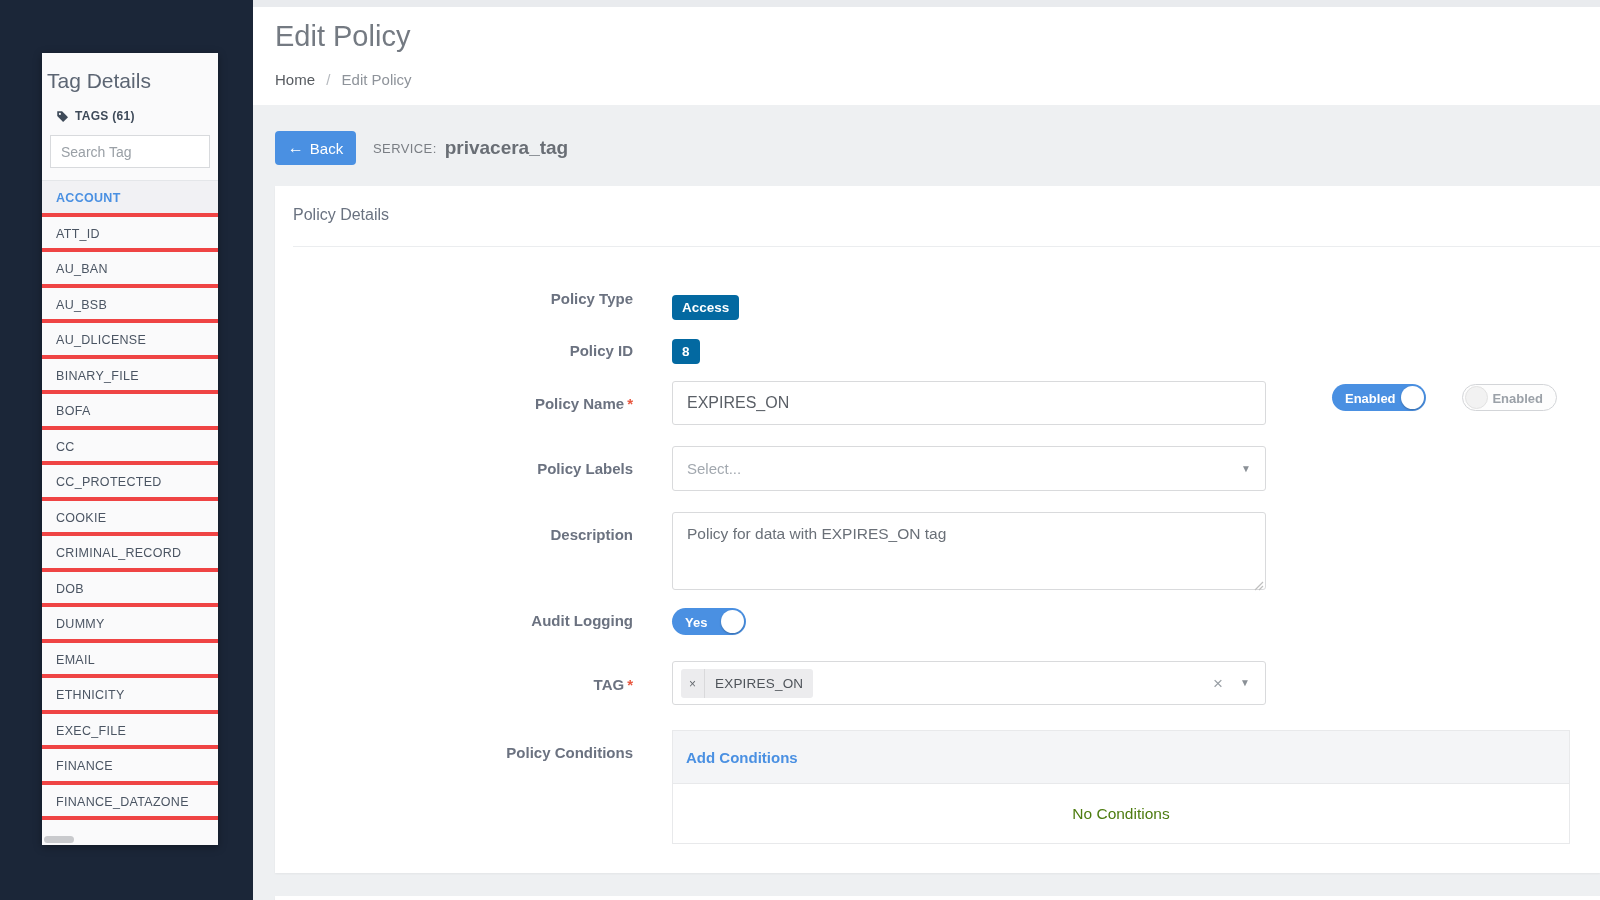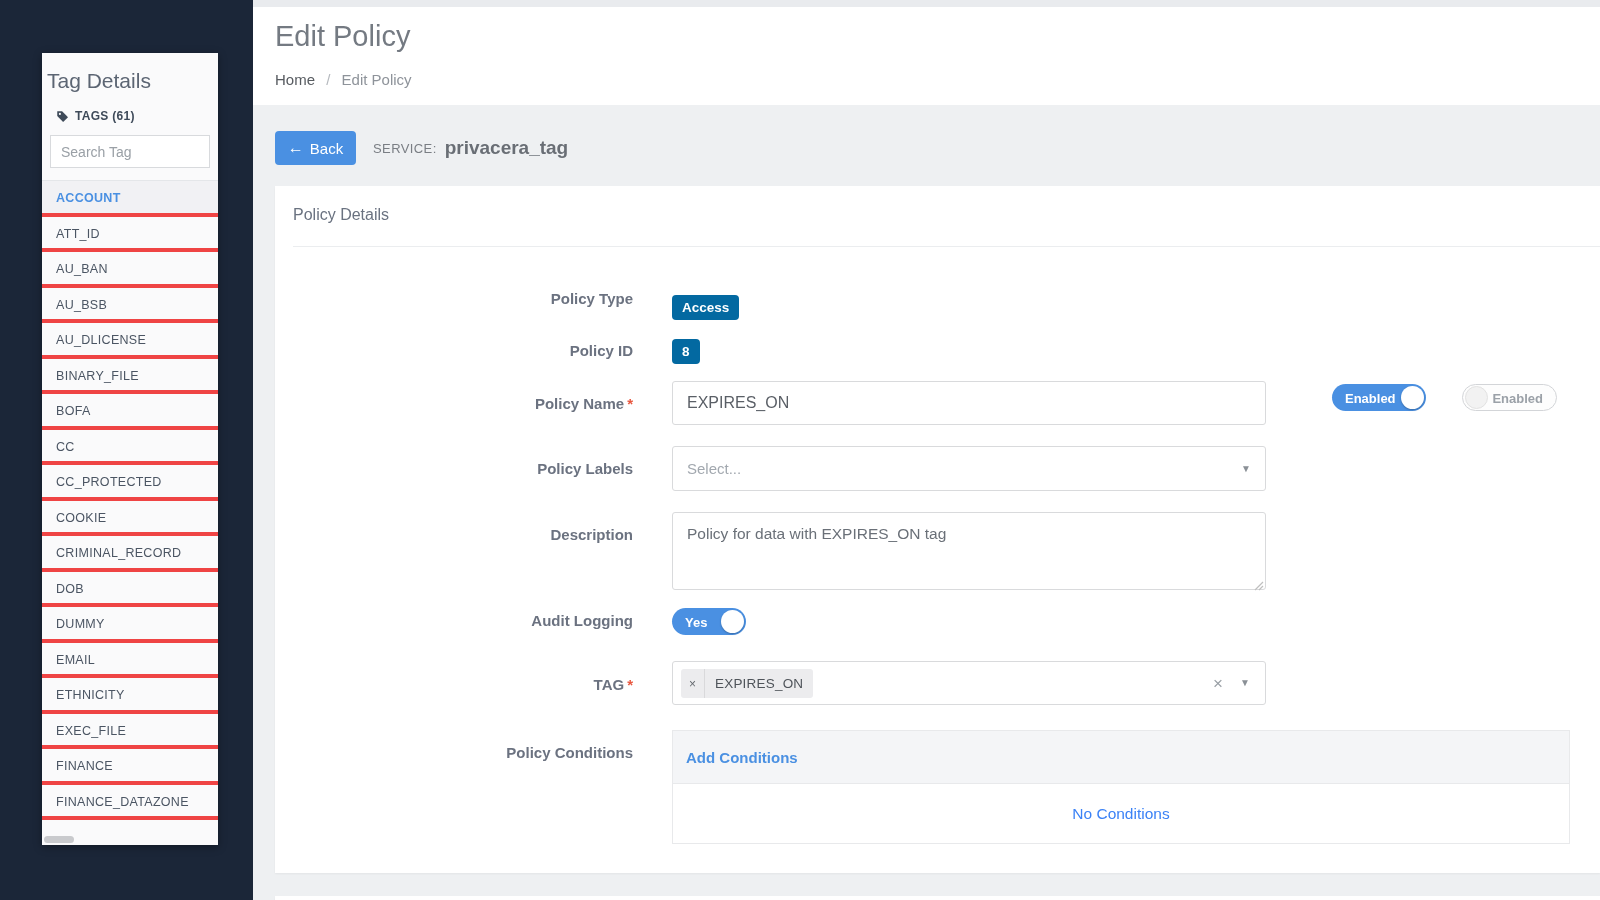--- a/index.html
+++ b/index.html
@@ -96,21 +96,21 @@
   .chip-text { display:flex; align-items:center; padding:0 10px; font-size:13.5px; color:#4f545a;
     letter-spacing:.2px; }
   .field-clear { position:absolute; right:42px; top:50%; transform:translateY(-50%);
     font-size:17px; color:#9aa0a6; cursor:pointer; line-height:1; }
   .tag-field .caret { right:15px; }
 
   .cond-table { position:absolute; left:397px; top:544px; width:898px; }
   .cond-head { height:54px; background:#f4f5f7; border:1px solid #e8e9eb; display:flex; align-items:center; }
   .add-cond { margin-left:13px; font-size:15px; font-weight:bold; color:#4a90e2; cursor:pointer; }
   .cond-body { height:60px; background:#fff; border:1px solid #e8e9eb; border-top:none;
-    display:flex; align-items:center; justify-content:center; font-size:15.5px; color:#3b82f6; }
+    display:flex; align-items:center; justify-content:center; font-size:15.5px; color:#4d7c0f; }
 
   .card2 { position:absolute; left:22px; top:896px; right:0; height:10px; background:#fff;
     box-shadow:0 1px 2px rgba(0,0,0,.05); }
 </style>
 </head>
 <body>
 
 <div class="dark-rail"></div>
 
 <div class="tag-panel">

